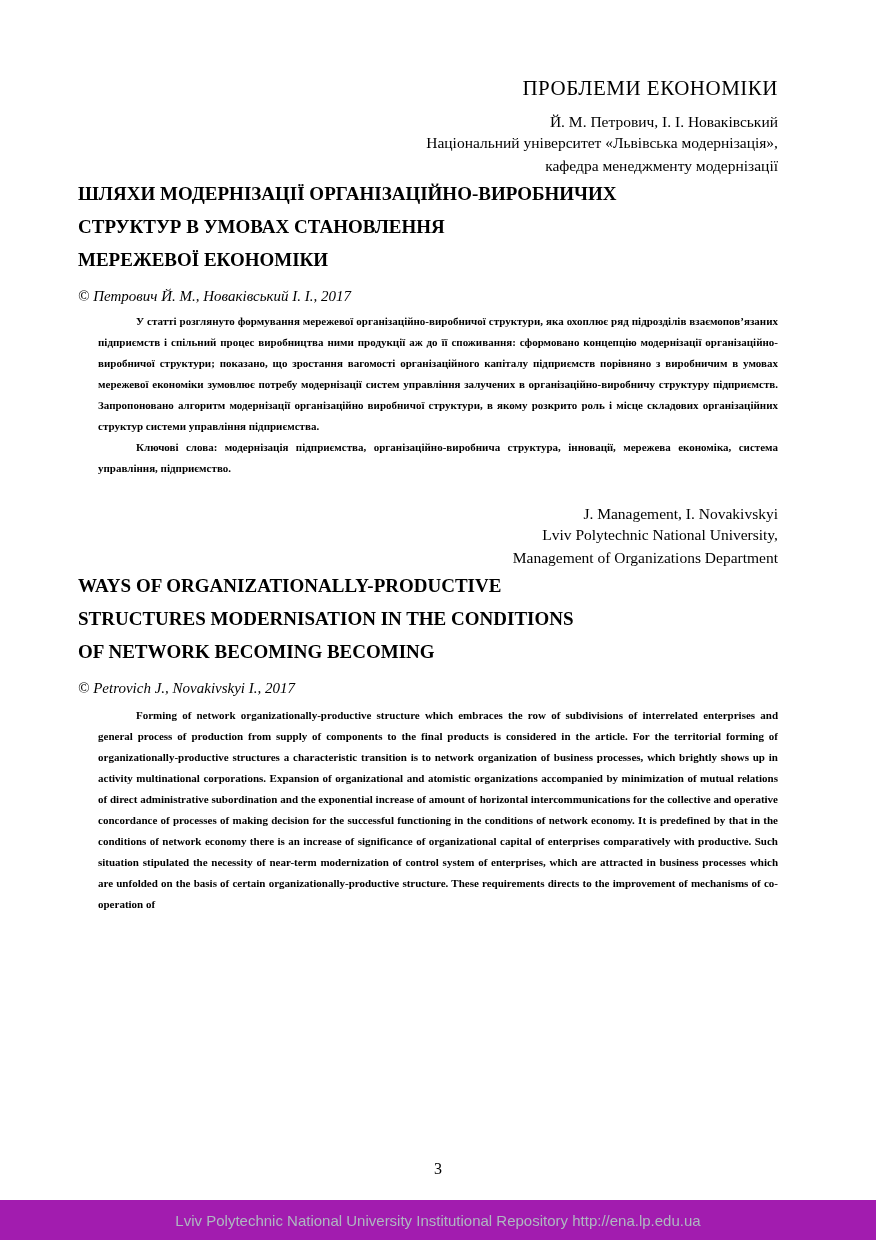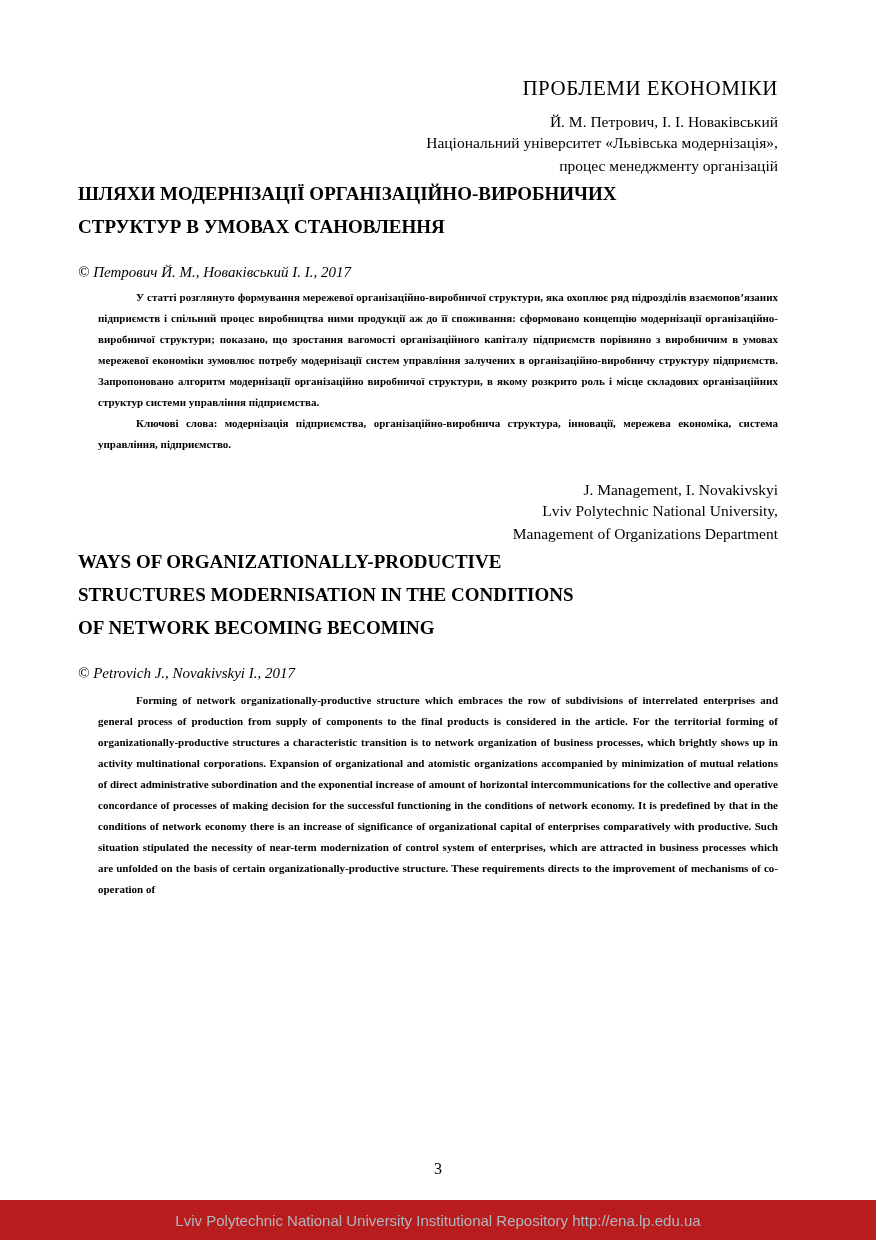--- a/index.html
+++ b/index.html
@@ -38,21 +38,21 @@
     font-size: 15.5px;
     line-height: 23px;
   }
   .article-title {
     text-align: left;
     font-weight: bold;
     font-size: 19px;
     line-height: 33px;
   }
   .copyright {
-    margin-top: 21px;
+    margin-top: 12px;
     font-style: italic;
     font-size: 15px;
   }
   .abstract-block {
     margin-left: 20px;
   }
   .abstract, .keywords {
     text-align: justify;
     font-weight: bold;
     font-size: 11px;
@@ -69,44 +69,45 @@
     width: 100%;
     text-align: center;
     font-size: 16px;
   }
   .repo-footer {
     position: absolute;
     bottom: 0;
     left: 0;
     width: 100%;
     height: 40px;
-    background: #b91c1c;
+    background: #a21caf;
     display: flex;
     align-items: center;
     justify-content: center;
     font-family: "Liberation Sans", "DejaVu Sans", sans-serif;
     font-size: 15px;
     color: #aeb8c0;
   }
 </style>
 </head>
 <body>
 
 <div class="content">
 
   <h1 class="journal-title">ПРОБЛЕМИ ЕКОНОМІКИ</h1>
 
 
   <div class="authors">Й. М. Петрович, І. І. Новаківський</div>
   <div class="affiliation">Національний університет «Львівська модернізація»,</div>
-  <div class="affiliation">процес менеджменту організацій</div>
+  <div class="affiliation">кафедра менеджменту модернізації</div>
 
   <h2 class="article-title">
     <span style="display:block">ШЛЯХИ МОДЕРНІЗАЦІЇ ОРГАНІЗАЦІЙНО-ВИРОБНИЧИХ</span>
     <span style="display:block">СТРУКТУР В УМОВАХ СТАНОВЛЕННЯ</span>
+    <span style="display:block">МЕРЕЖЕВОЇ ЕКОНОМІКИ</span>
   </h2>
 
   <div class="copyright">© Петрович Й. М., Новаківський І. І., 2017</div>
 
   <div class="abstract-block uk">
     <p class="abstract">У статті розглянуто формування мережевої організаційно-виробничої структури, яка охоплює ряд підрозділів взаємопов’язаних підприємств і спільний процес виробництва ними продукції аж до її споживання: сформовано концепцію модернізації організаційно-виробничої структури; показано, що зростання вагомості організаційного капіталу підприємств порівняно з виробничим в умовах мережевої економіки зумовлює потребу модернізації систем управління залучених в організаційно-виробничу структуру підприємств. Запропоновано алгоритм модернізації організаційно виробничої структури, в якому розкрито роль і місце складових організаційних структур системи управління підприємства.</p>
     <p class="keywords">Ключові слова: модернізація підприємства, організаційно-виробнича структура, інновації, мережева економіка, система управління, підприємство.</p>
   </div>
 
   <div class="authors en-head">J. Management, I. Novakivskyi</div>

